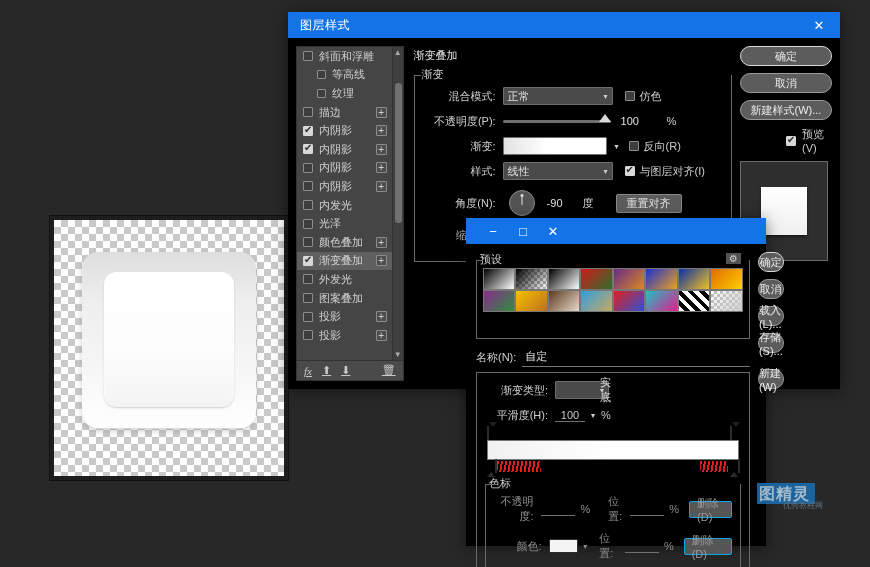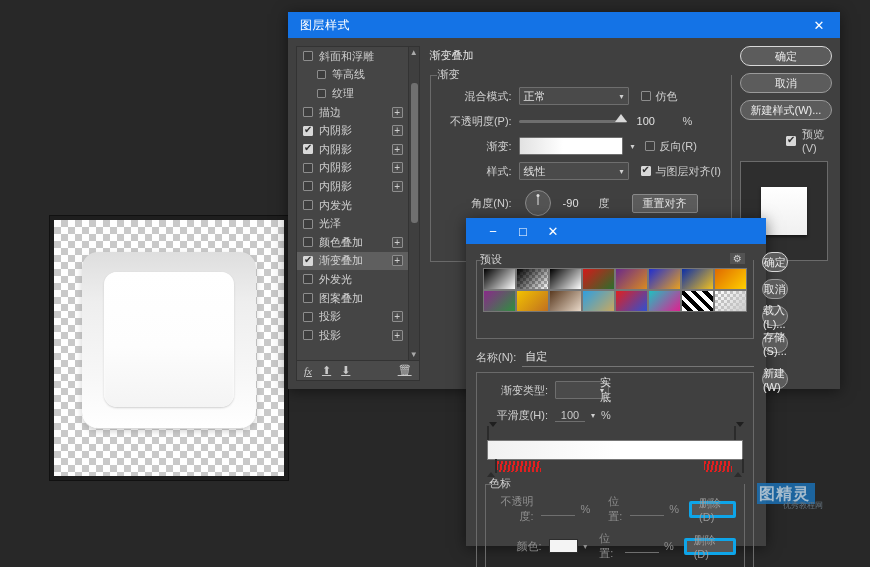--- a/index.html
+++ b/index.html
@@ -42,21 +42,21 @@
   }
   .btn-shape-inner {
     position: absolute; left: 22px; top: 20px;
     width: 130px; height: 135px;
     border-radius: 13px;
     background: linear-gradient(180deg, #ffffff 0%, #fdfdfd 55%, #f4f4f4 100%);
     box-shadow: inset 0 2px 3px rgba(255,255,255,1), 0 1px 2px rgba(150,150,150,.45);
   }
 
   
-  .dialog { position: absolute; background: #404040; box-shadow: 0 2px 14px rgba(0,0,0,.5); }
+  .dialog { position: absolute; background: #000000; box-shadow: 0 2px 14px rgba(0,0,0,.5); }
   .titlebar {
     height: 26px; background: #1473e6; color: #ffffff;
     display: flex; align-items: center; padding: 0 6px 0 12px;
     font-size: 12px; user-select: none;
   }
   .titlebar .tb-title { flex: 1; letter-spacing: .5px; }
   .tb-btn {
     width: 30px; height: 24px; display: flex; align-items: center; justify-content: center;
     color: #fff; font-size: 13px; line-height: 1;
   }
@@ -106,21 +106,21 @@
   }
   .ls-left-toolbar .ic { color: #c9c9c9; font-size: 11px; }
   .ls-left-toolbar .spacer { flex: 1; }
 
   .ls-right { flex: 1; display: flex; padding-left: 10px; }
   .ls-settings { flex: 1; position: relative; }
   .sec-title { font-size: 11px; color: #e2e2e2; margin: 2px 0 4px 0; }
   .sub-title { font-size: 11px; color: #d0d0d0; margin-left: 8px; }
   .group-box {
     border: 1px solid #6a6a6a; border-top: none; margin-top: -7px;
-    padding: 12px 10px 10px 10px; position: relative;
+    padding: 12px 26px 10px 10px; position: relative;
   }
   .group-box::before {
     content: ""; position: absolute; left: 0; top: 0; width: 6px; height: 1px; background: #6a6a6a;
   }
   .frm-row { display: flex; align-items: center; margin-bottom: 7px; min-height: 18px; }
   .frm-label { width: 78px; text-align: right; padding-right: 7px; font-size: 11px; color: #cfcfcf; }
   .select {
     height: 18px; background: #4a4a4a; border: 1px solid #6e6e6e; color: #e0e0e0;
     font-size: 11px; display: flex; align-items: center; padding: 0 4px; position: relative; border-radius: 1px;
   }
@@ -227,21 +227,21 @@
   }
   .stops-section { margin-top: 16px; }
   .stops-box { border: 1px solid #6a6a6a; border-top: none; padding: 10px 8px 8px 8px; margin-top: -7px; position: relative; }
   .stops-box::before { content:""; position:absolute; left:0; top:0; width:6px; height:1px; background:#6a6a6a; }
   .dim { color: #8e8e8e; }
   .flat-input {
     border-bottom: 1px solid #6f6f6f; min-width: 34px; height: 13px; display: inline-block;
   }
   .color-chip { width: 34px; height: 14px; background: #f4f4f4; border: 1px solid #2d2d2d; }
   .del-btn {
-    height: 17px; border: 3px solid #0ea5e9; border-radius: 2px; color: #9a9a9a; font-size: 11px;
+    height: 17px; border: 1px solid #0ea5e9; border-radius: 2px; color: #9a9a9a; font-size: 11px;
     display: inline-flex; align-items: center; justify-content: center; padding: 0 7px; background: #565656;
   }
 
   
   .watermark {
     position: absolute; left: 757px; top: 483px; width: 80px; height: 32px;
     opacity: .85; overflow: hidden;
   }
   .wm-blue { position:absolute; inset:0 22px 11px 0; background:#1b6fb3; }
   .wm-text { position:absolute; left:2px; top:1px; font-size:16px; color:#bcd6ea; font-weight:bold; letter-spacing:1px; }

